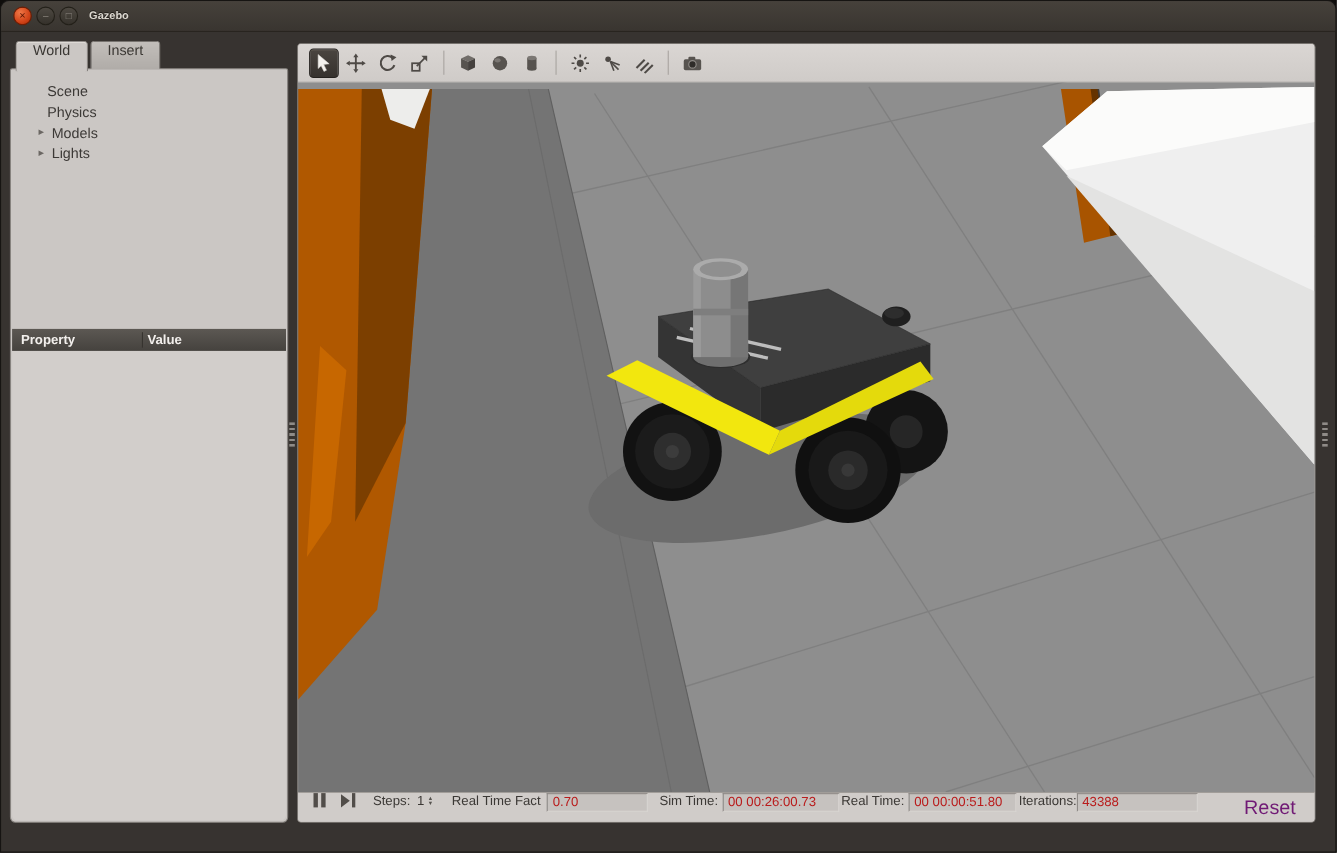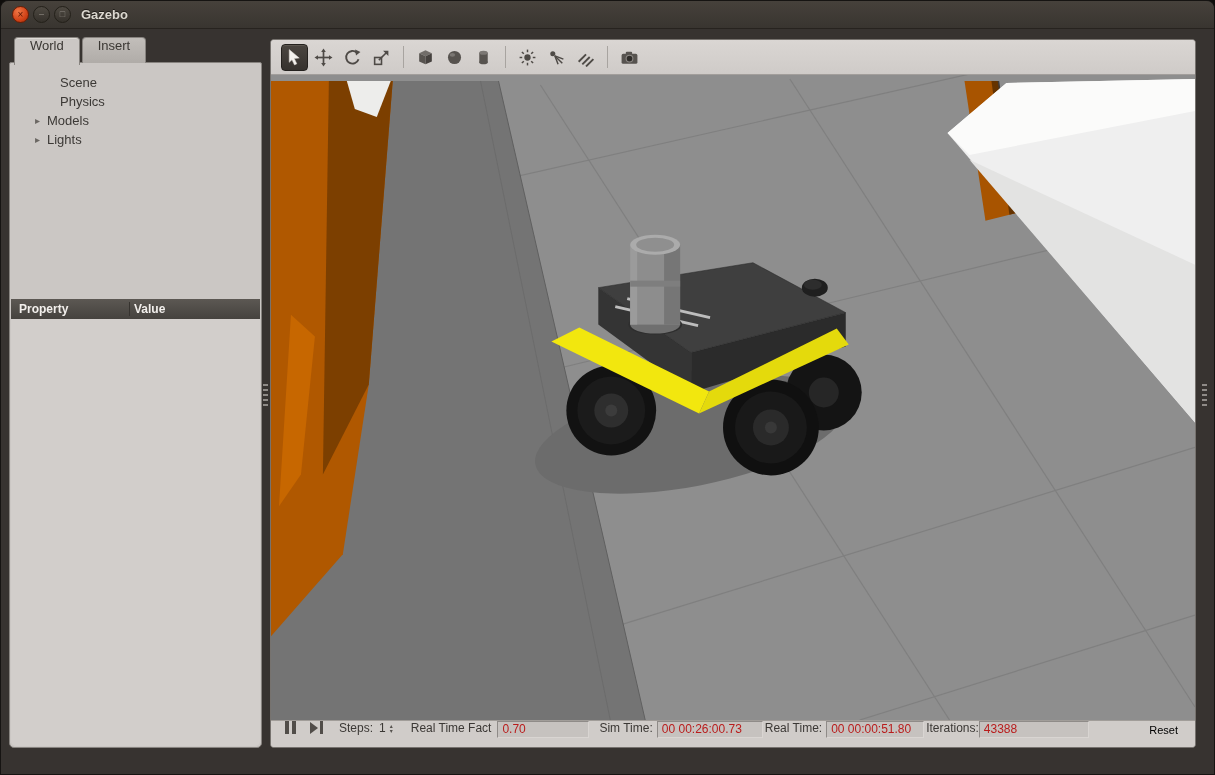--- a/index.html
+++ b/index.html
@@ -9,35 +9,35 @@
   
   .titlebar{position:absolute;top:0;left:0;right:0;height:28px;
     background:linear-gradient(#46413b,#393530);border-radius:8px 8px 0 0;
     border-bottom:1px solid #27231f;display:flex;align-items:center}
   .wbtn{width:17px;height:17px;border-radius:50%;display:flex;align-items:center;justify-content:center;
     font-size:10px;line-height:1;cursor:default}
   .wbtn.close{margin-left:11px;background:radial-gradient(circle at 35% 30%,#f07746,#d14318 60%,#a32c07);
     border:1px solid #6d1d04;color:#5e1703}
   .wbtn.min,.wbtn.max{margin-left:4px;background:linear-gradient(#4e4942,#35312b);
     border:1px solid #232019;color:#8d8881;font-size:9px}
-  .wtitle{margin-left:10px;font-weight:bold;font-size:13px;color:#dcd8d0;text-shadow:0 -1px 0 #1f1c18}
+  .wtitle{margin-left:10px;font-weight:bold;font-size:10px;color:#dcd8d0;text-shadow:0 -1px 0 #1f1c18}
   
   .sidebar{position:absolute;left:8px;top:36px;width:253px;height:711px}
   .tabs{display:flex;height:26px;padding-left:5px;position:relative;z-index:3}
   .tab{padding:0 15px;display:flex;align-items:flex-start;font-size:13px;color:#3a3733;
     background:linear-gradient(#c2beba,#b0aca8);border:1px solid #87837f;border-bottom:none;
     border-radius:4px 4px 0 0;margin-right:2px}
   .tab.active{background:#cbc7c4;box-shadow:inset 0 1px 0 #dedad6;margin-bottom:-2px;z-index:4}
   .pane{position:absolute;left:0;right:0;top:25px;bottom:0;background:#cbc7c4;
     border:1px solid #87837f;border-radius:2px 2px 5px 5px}
   .tree{padding-top:10px;font-size:13px;color:#3c3936}
   .trow{height:19px;display:flex;align-items:center}
   .texp{width:11px;margin-left:22px;font-size:10px;color:#6b6763;text-align:center;
     font-family:"DejaVu Sans",sans-serif}
-  .trow.noexp .tlabel{margin-left:50px}
+  .trow.noexp .tlabel{margin-left:33px}
   .trow.exp .tlabel{margin-left:4px}
   .prop-header{position:absolute;left:1px;right:1px;top:236px;height:20px;display:flex;align-items:center;
     background:linear-gradient(#5c5853,#45423e);color:#f2efec;font-weight:bold;font-size:12px}
   .prop-col1{width:118px;padding-left:8px}
   .prop-col2{flex:1;padding-left:4px;border-left:1px solid #36332f}
   .prop-body{position:absolute;left:1px;right:1px;top:256px;bottom:1px;background:#d2cecb;
     border-radius:0 0 5px 5px}
   
   .grip{position:absolute;width:5px;height:22px;
     background:repeating-linear-gradient(180deg,#8f8b87 0 2px,rgba(0,0,0,0) 2px 5px)}
@@ -70,21 +70,21 @@
     color:#55524e;font-family:"DejaVu Sans",sans-serif}
   .lab-steps{margin-left:16px}
   .lab-rtf{margin-left:18px}
   .f-rtf{margin-left:6px;width:92px}
   .lab-sim{margin-left:10px}
   .f-sim{margin-left:4px;width:106px}
   .lab-real{margin-left:2px}
   .f-real{margin-left:4px;width:98px}
   .lab-iter{margin-left:2px}
   .f-iter{margin-left:0;width:110px}
-  .reset{margin-left:auto;padding:2px 8px;color:#000000;font-size:11px;background:transparent;
+  .reset{margin-left:auto;padding:2px 8px;color:#701a75;font-size:18px;background:transparent;
     border:1px solid transparent;border-radius:3px}
 </style>
 </head>
 <body>
 
 <div class="window">
 
   <div class="titlebar">
     <div class="wbtn close">
       <span>×</span>

